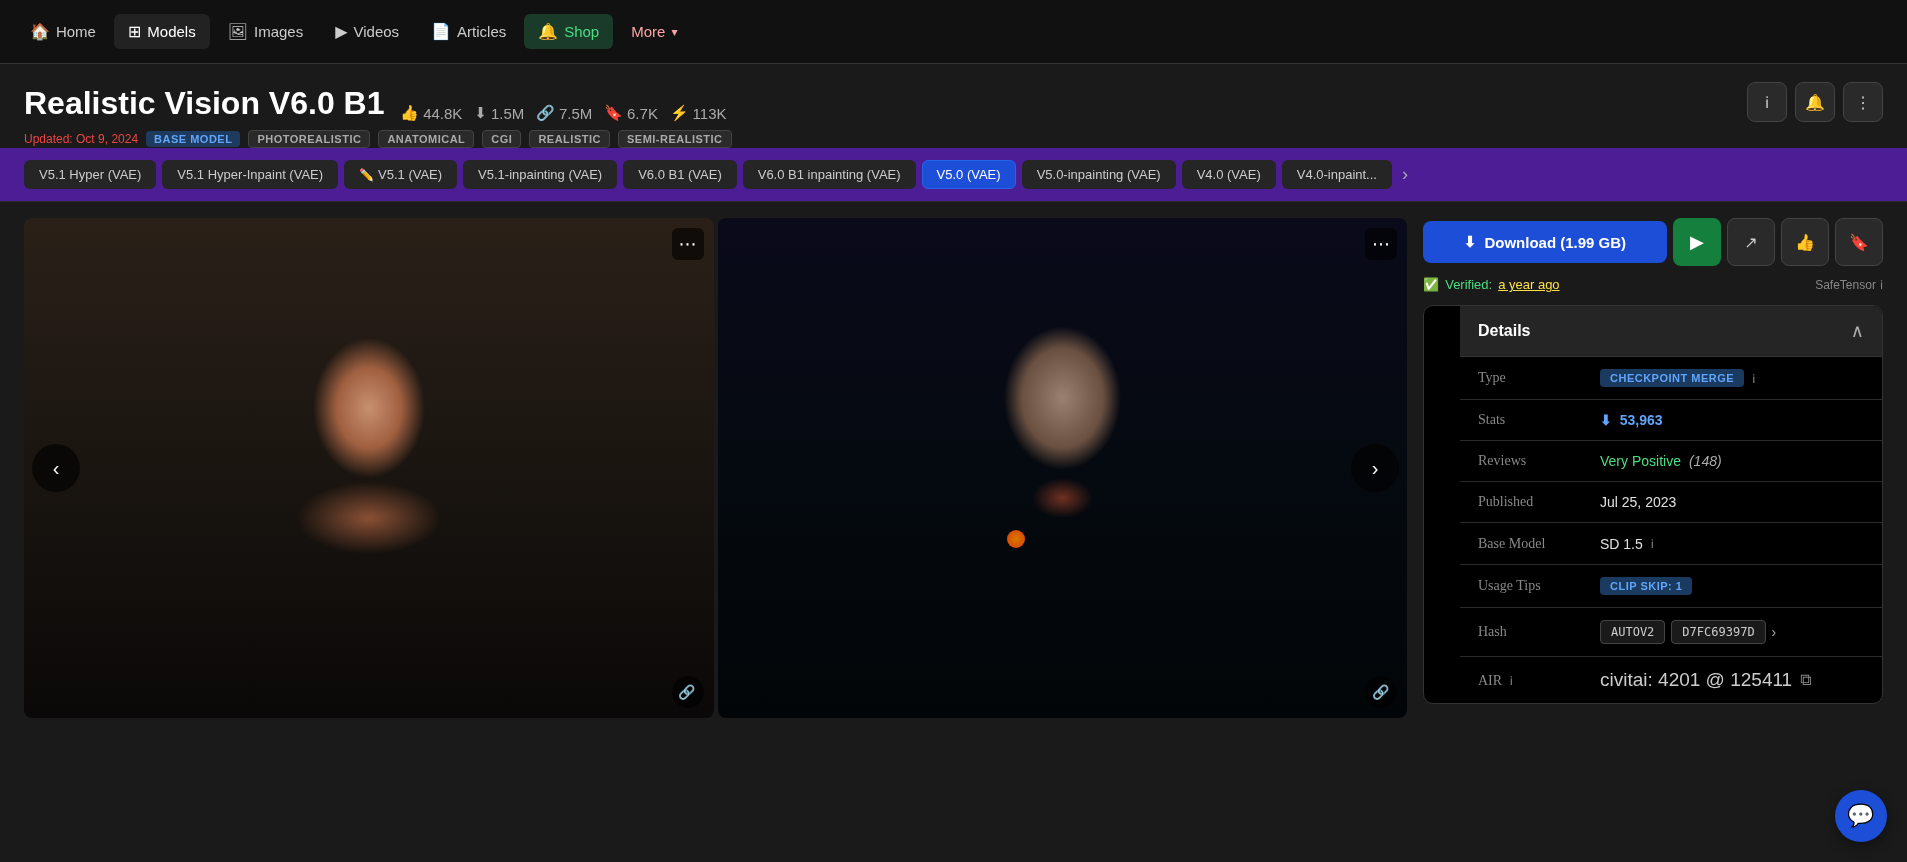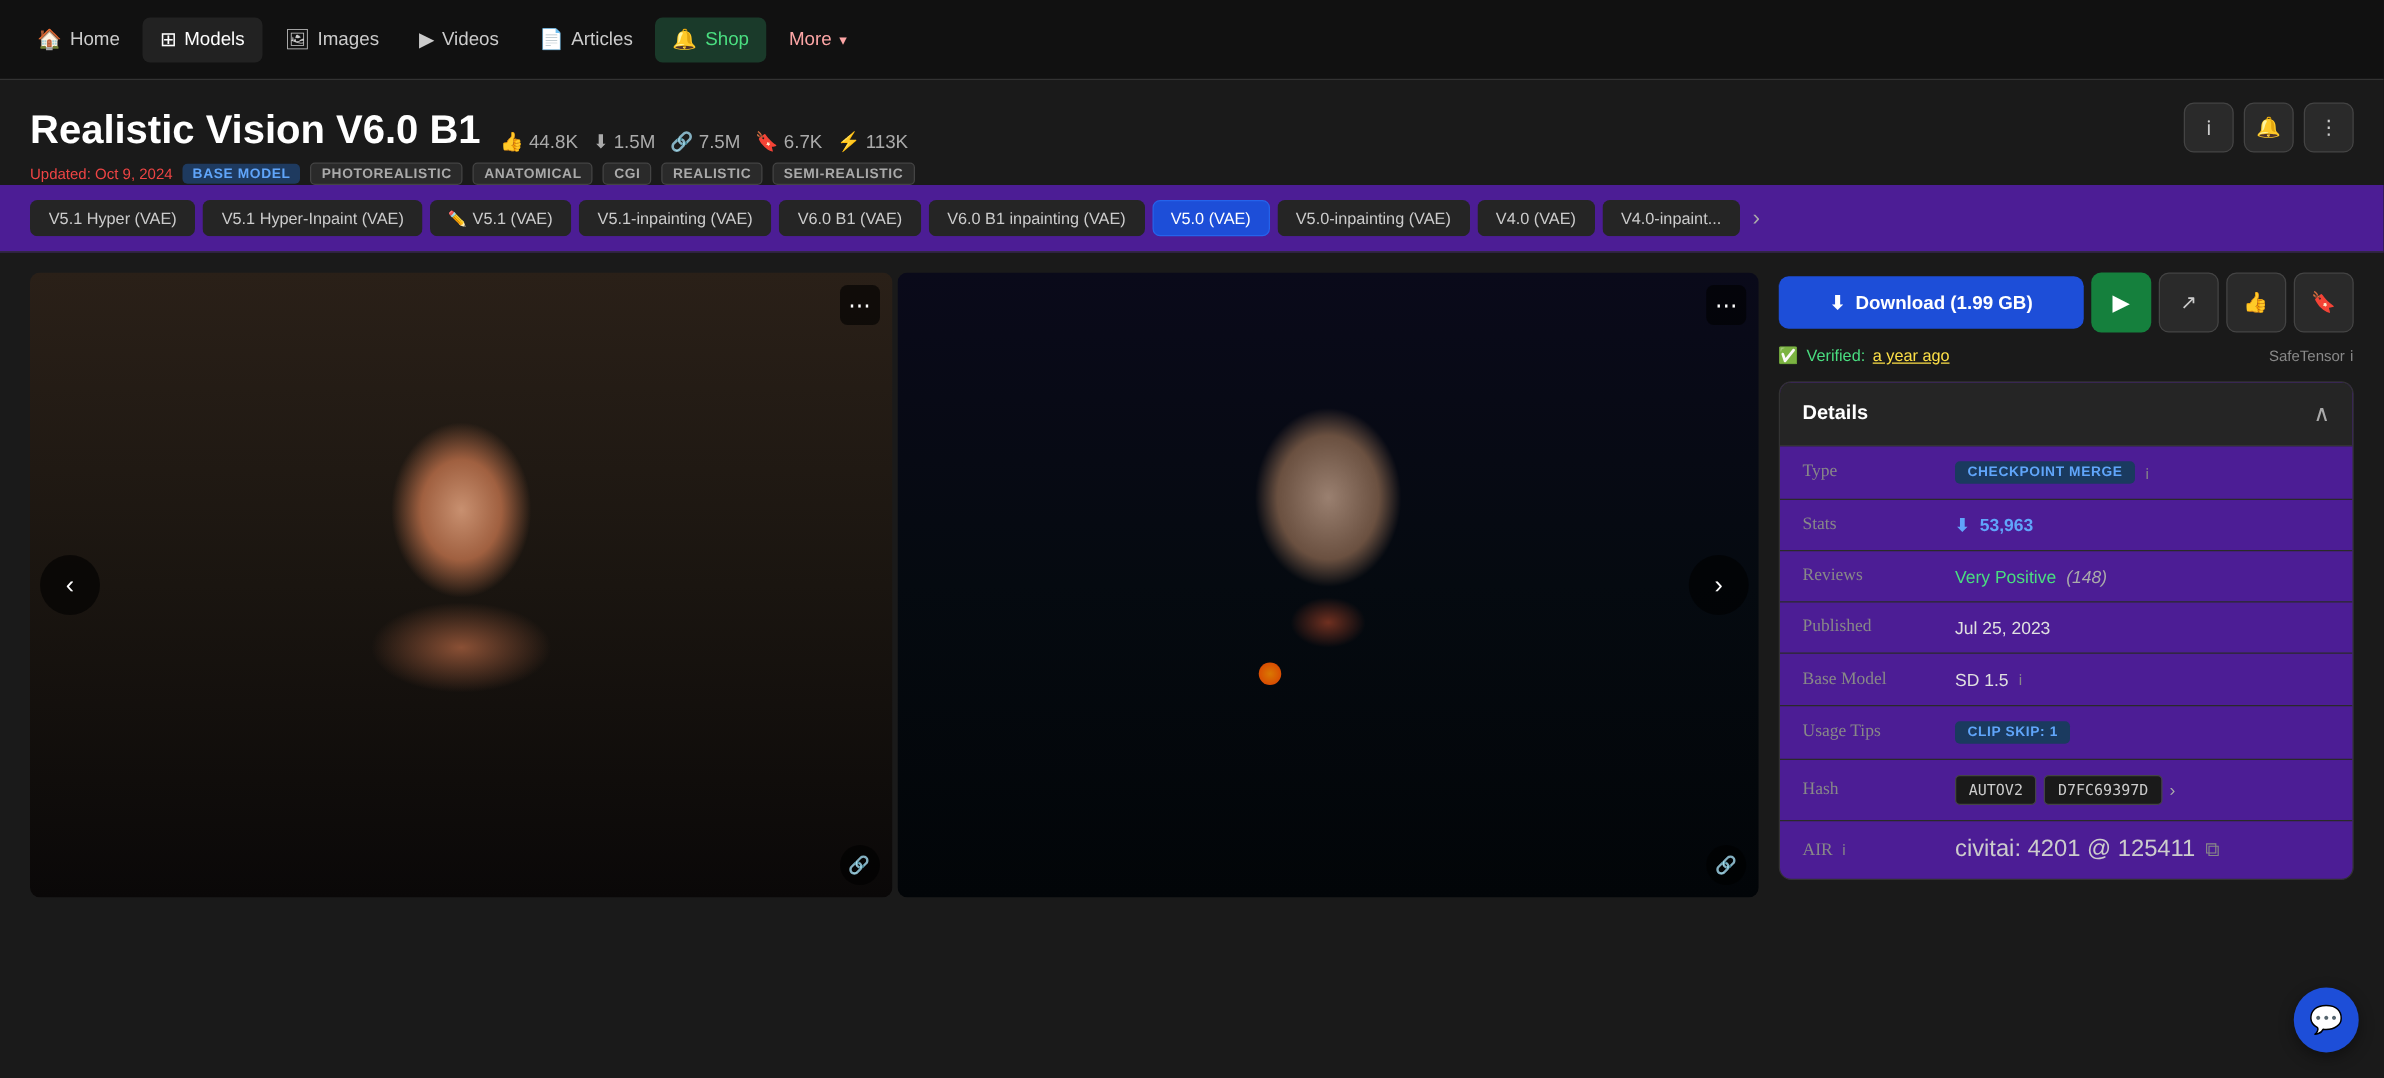--- a/index.html
+++ b/index.html
@@ -207,22 +207,23 @@
       margin-bottom: 12px; font-size: 13px; color: #888;
     }
     .verified-badge {
       display: flex; align-items: center; gap: 6px; color: #4ade80;
     }
     .verified-link { color: #fde047; text-decoration: underline; cursor: pointer; }
     .safe-tensor { color: #888; font-size: 12px; display: flex; align-items: center; gap: 4px; }
 
     
     .details-card {
-      background: #4c1d95; border-radius: 10px; overflow: hidden;
+      background: #000000; border-radius: 10px; overflow: hidden;
       border: 1px solid #333;
+      padding-left: 36px;
     }
     .details-header {
       display: flex; align-items: center; justify-content: space-between;
       padding: 14px 18px; background: #252525;
       border-bottom: 1px solid #333;
     }
     .details-title { font-size: 16px; font-weight: 600; color: #fff; }
     .details-toggle { background: none; border: none; color: #aaa; cursor: pointer; font-size: 18px; }
 
     .details-row {

